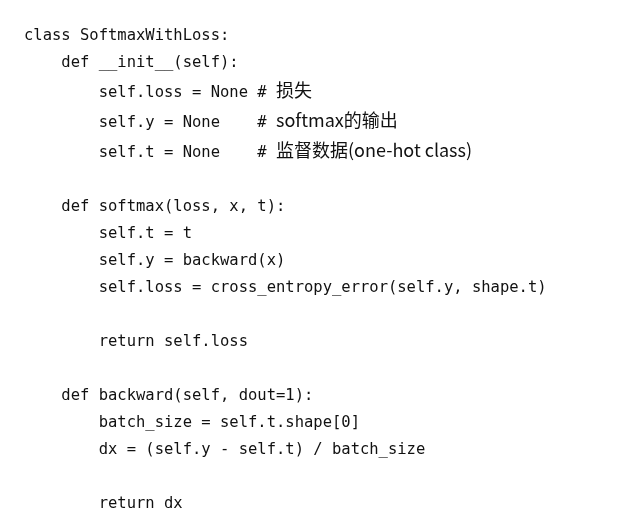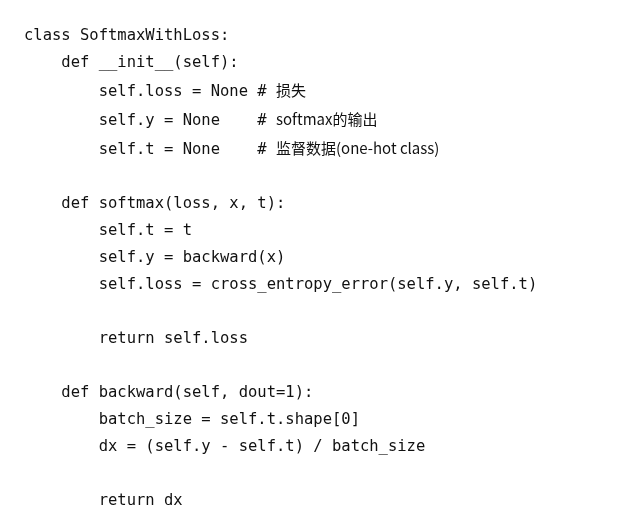--- a/index.html
+++ b/index.html
@@ -19,35 +19,35 @@
     font-family: "Menlo", "DejaVu Sans Mono", "Consolas", "Courier New", monospace;
     font-size: 15.5px;
     line-height: 27px;
     color: #111111;
     white-space: pre;
   }
   .kw   { } 
   .name { }
   .mn   { } 
   .comment { }
-  .cjk { font-family: "PingFang SC","Hiragino Sans GB","Microsoft YaHei","Noto Sans CJK SC",sans-serif; font-size: 15px; margin-top: 16px; }
+  .cjk { font-family: "PingFang SC","Hiragino Sans GB","Microsoft YaHei","Noto Sans CJK SC",sans-serif; font-size: 18px; margin-top: 16px; }
 </style>
 </head>
 <body>
 
 <pre class="code"><span><span class="kw">class</span> <span class="name">SoftmaxWithLoss</span><span>:</span></span>
 <span>    <span class="kw">def</span> <span class="mn">__init__</span><span>(</span><span>self</span><span>)</span><span>:</span></span>
 <span>        <span>self</span><span>.</span><span>loss</span><span> = </span><span>None</span> <span class="comment"># </span><span class="comment cjk">损失</span></span>
 <span>        <span>self</span><span>.</span><span>y</span><span> = </span><span>None</span>    <span class="comment"># </span><span class="comment cjk">softmax的输出</span></span>
 <span>        <span>self</span><span>.</span><span>t</span><span> = </span><span>None</span>    <span class="comment"># </span><span class="comment cjk">监督数据(one-hot class)</span></span>
 <span></span>
 <span>    <span class="kw">def</span> <span>softmax</span><span>(</span><span>loss, x, t</span><span>)</span><span>:</span></span>
 <span>        <span>self.t</span><span> = </span><span>t</span></span>
 <span>        <span>self.y</span><span> = </span><span>backward(x)</span></span>
-<span>        <span>self.loss</span><span> = </span><span>cross_entropy_error(self.y, self.t)</span></span>
+<span>        <span>self.loss</span><span> = </span><span>cross_entropy_error(self.y, shape.t)</span></span>
 <span></span>
 <span>        <span class="kw">return</span><span> self.loss</span></span>
 <span></span>
 <span>    <span class="kw">def</span> <span>backward</span><span>(</span><span>self, dout=1</span><span>)</span><span>:</span></span>
 <span>        <span>batch_size</span><span> = </span><span>self.t.shape[0]</span></span>
 <span>        <span>dx</span><span> = </span><span>(self.y - self.t) / batch_size</span></span>
 <span></span>
 <span>        <span class="kw">return</span><span> dx</span></span></pre>
 
 </body></html>

